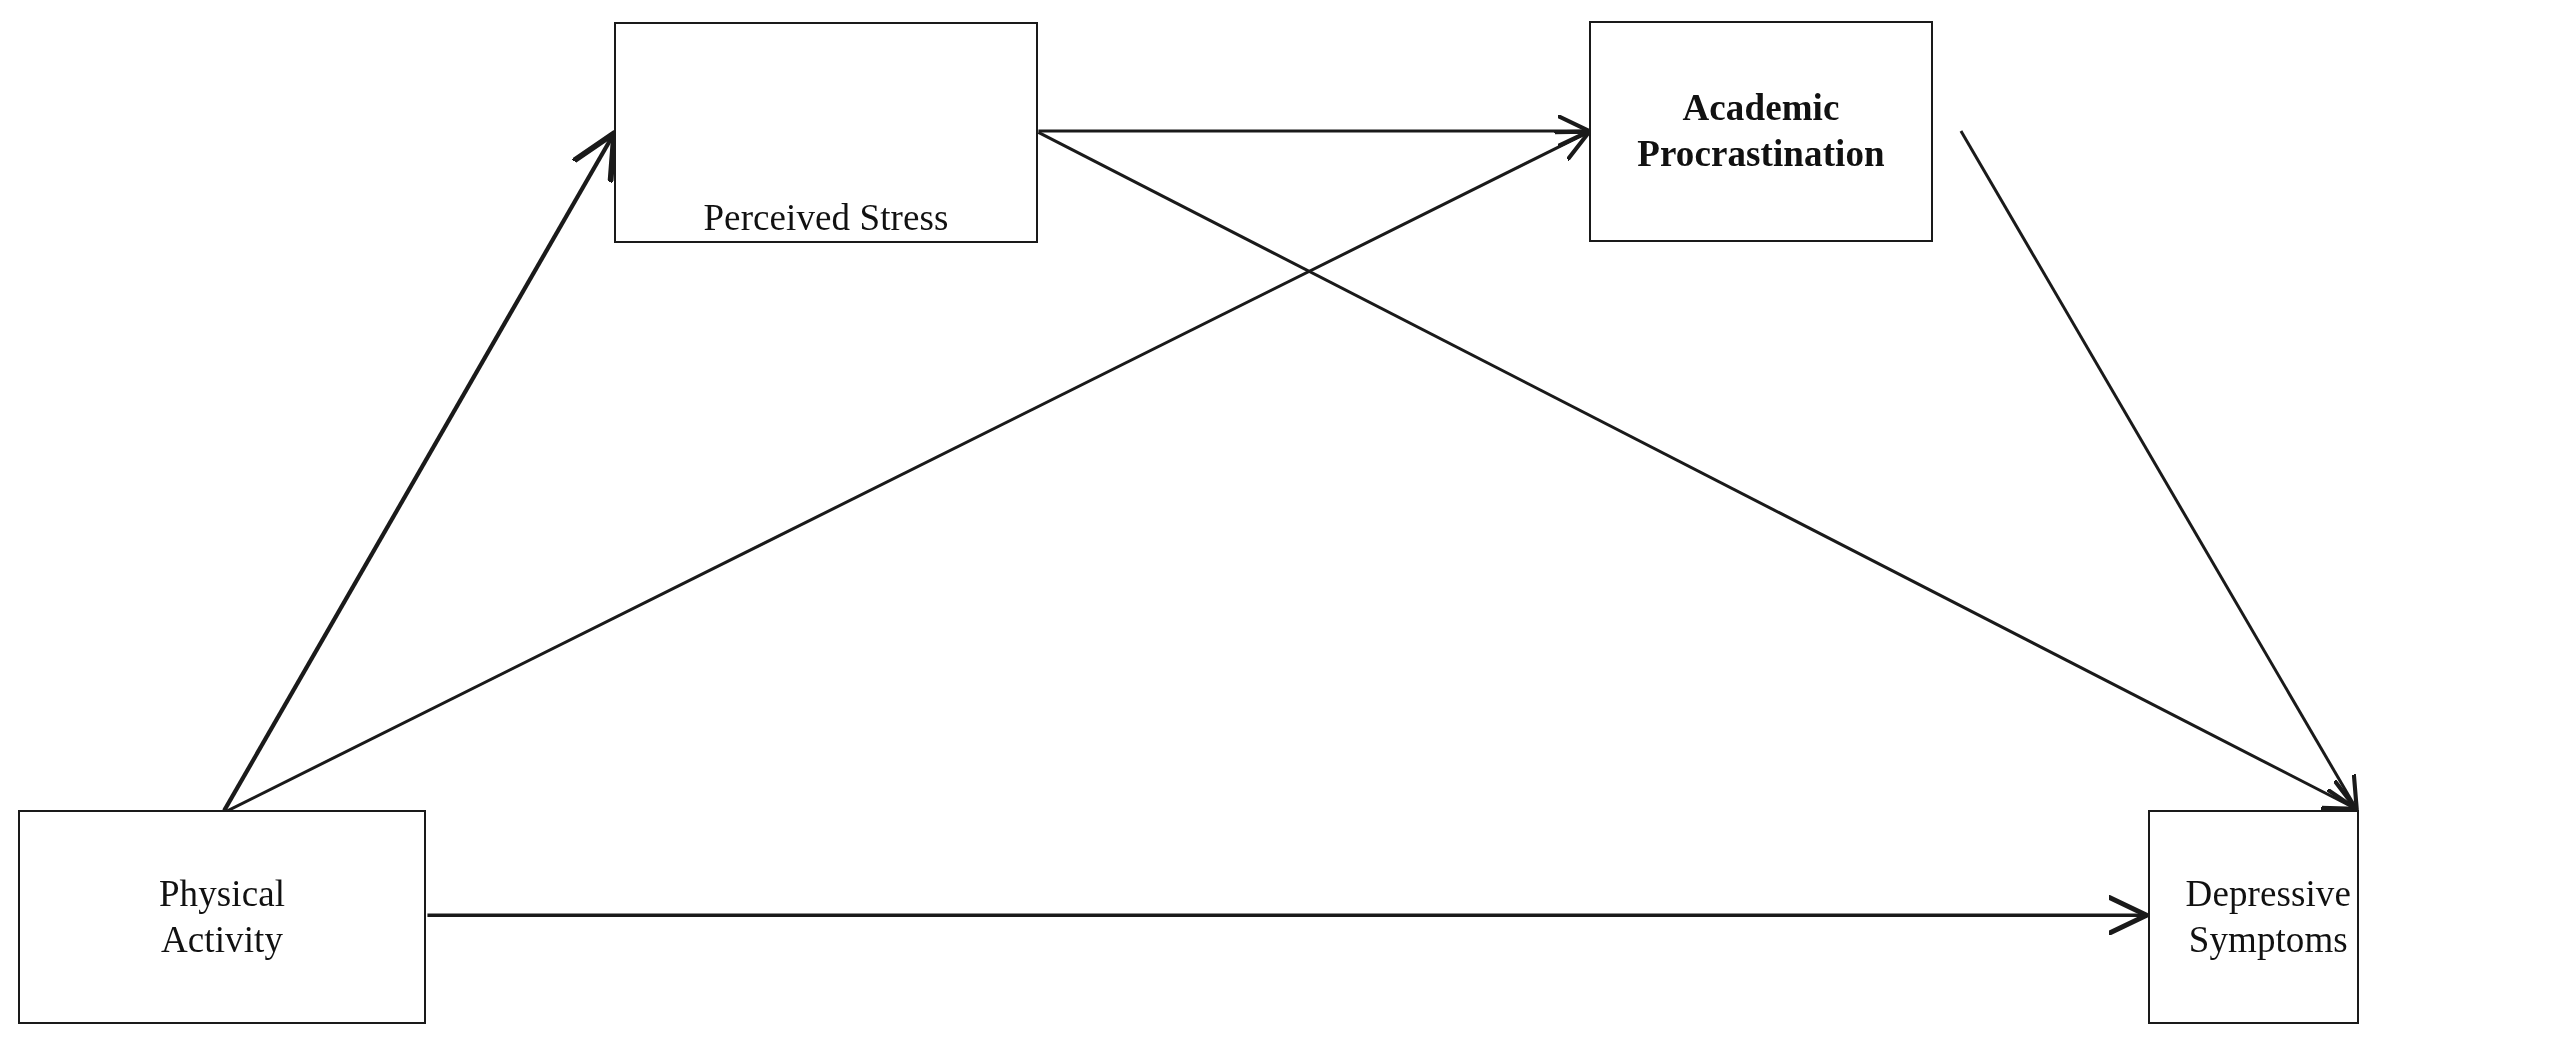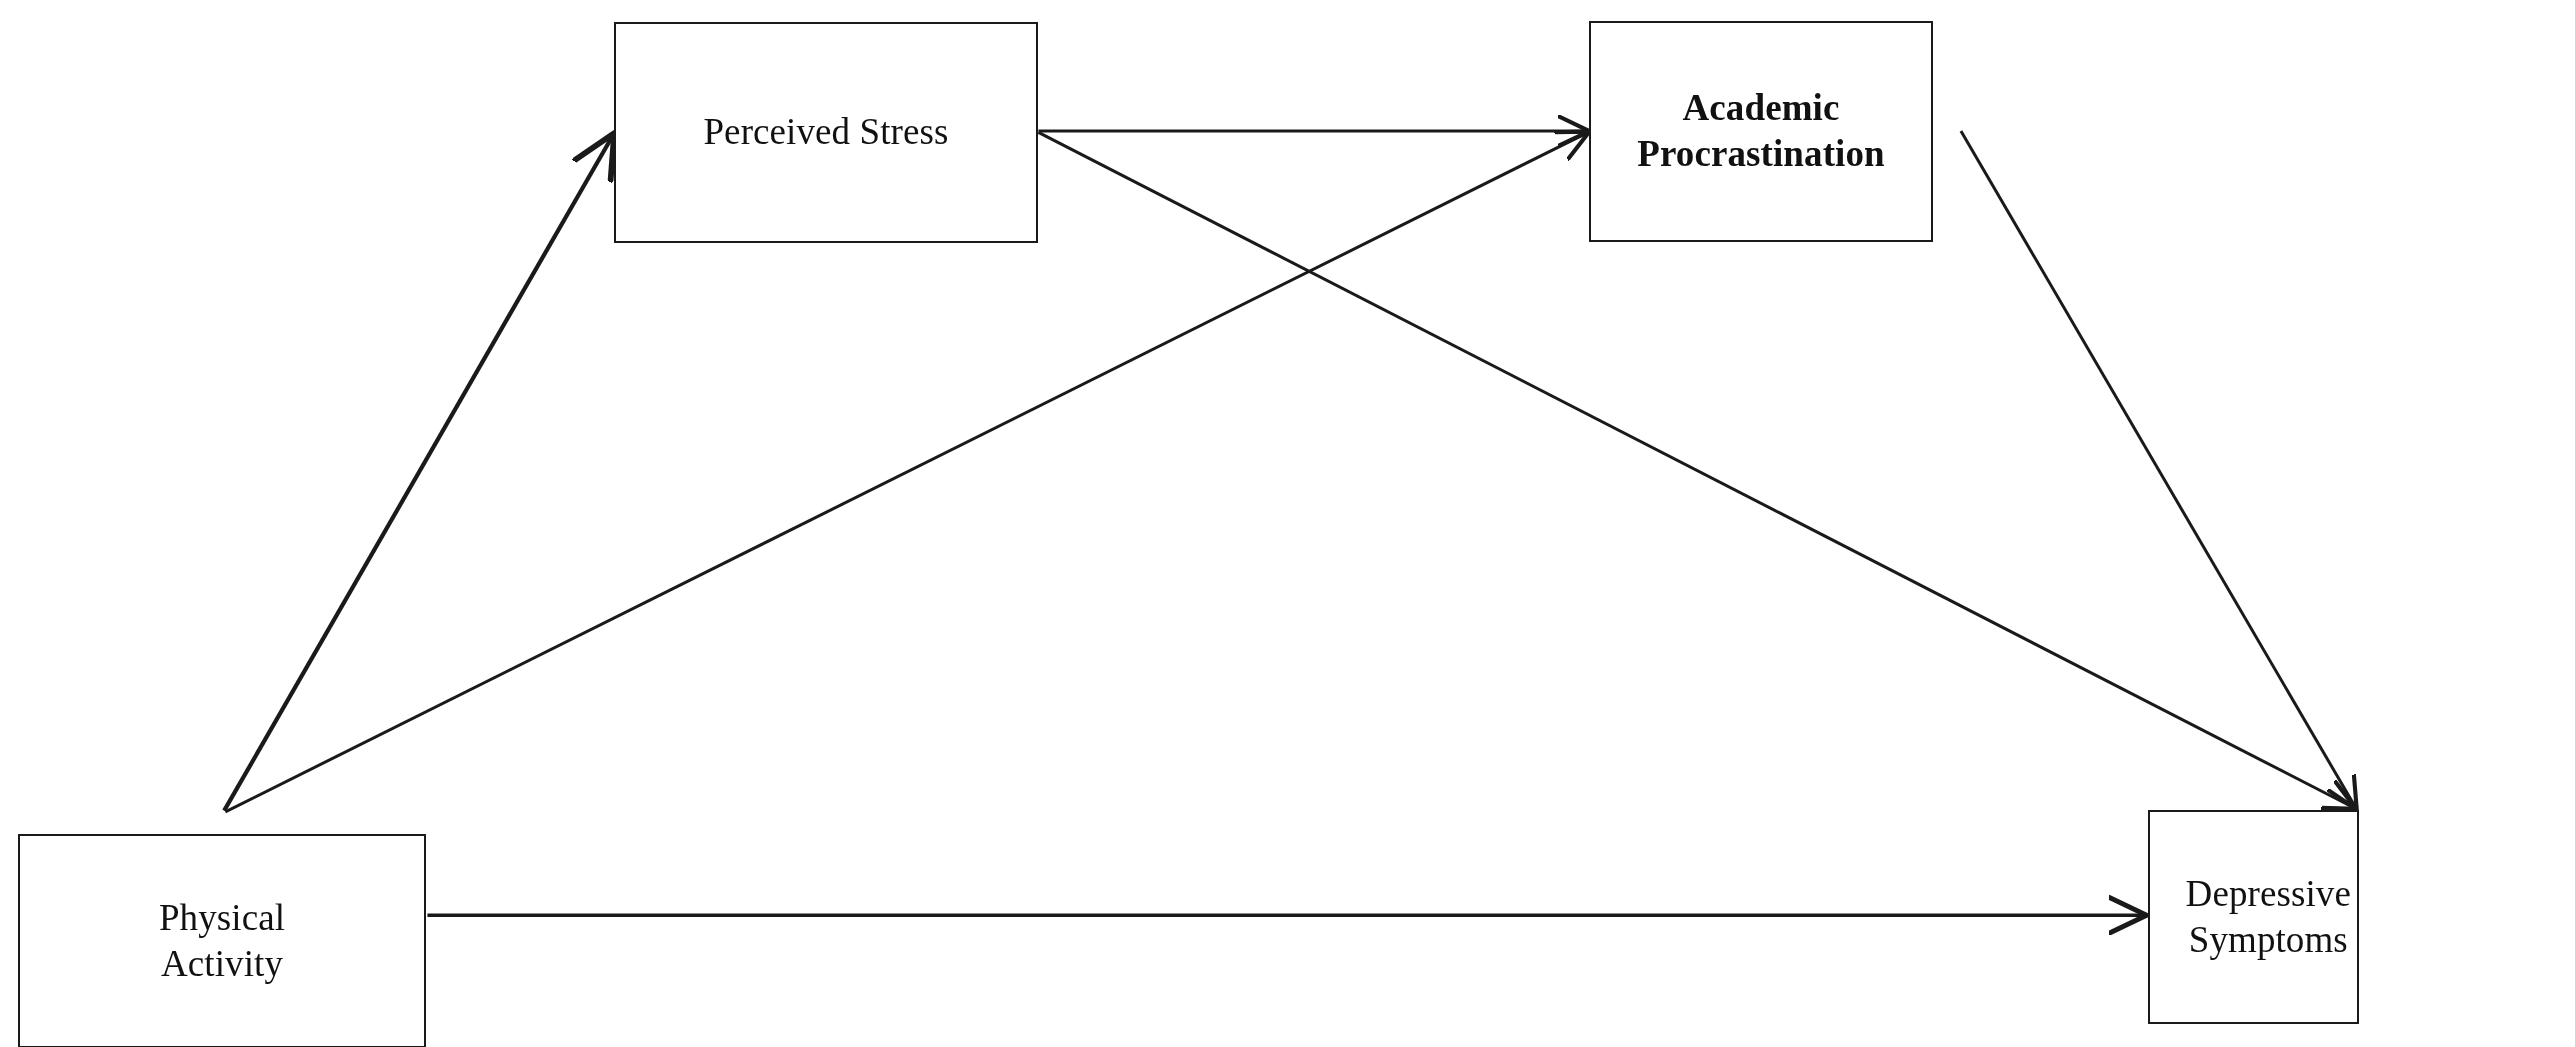--- a/index.html
+++ b/index.html
@@ -39,23 +39,23 @@
   .node-label {
     font-family: "Liberation Serif", "DejaVu Serif", serif;
     font-size: 37px;
     line-height: 1.24;
     color: #111111;
     letter-spacing: 0.1px;
     white-space: pre-line;
     padding: 0 6px;
   }
   
-  #box-perceived-stress { left: 614px; top: 21.7px;   width: 424px;  height: 221px; }
+  #box-perceived-stress { left: 614px; top: 21.7px;   width: 424px;  height: 221px; align-items: flex-end; }
   #box-academic-procrastination { left: 1589px; top: 20.5px;   width: 372px;  height: 221px; }
-  #box-physical-activity { left: 18px;   top: 810px; width: 408px;  height: 214px; margin-top: 24px; }
+  #box-physical-activity { left: 18px;   top: 810px; width: 408px;  height: 214px; }
   #box-depressive-symptoms { left: 2148px; top: 810px; width: 211px;  height: 214px; justify-content: flex-end; }
 </style>
 </head>
 <body>
 
 <div id="diagram-root">
 
   <svg id="edge-layer" viewBox="0 0 4282 1741" width="2576" height="1047" xmlns="http://www.w3.org/2000/svg">
     <defs>
       <marker id="arrowhead" viewBox="0 0 12 12" refX="11" refY="6" markerWidth="11" markerHeight="11" orient="auto-start-reverse" markerUnits="strokeWidth">

